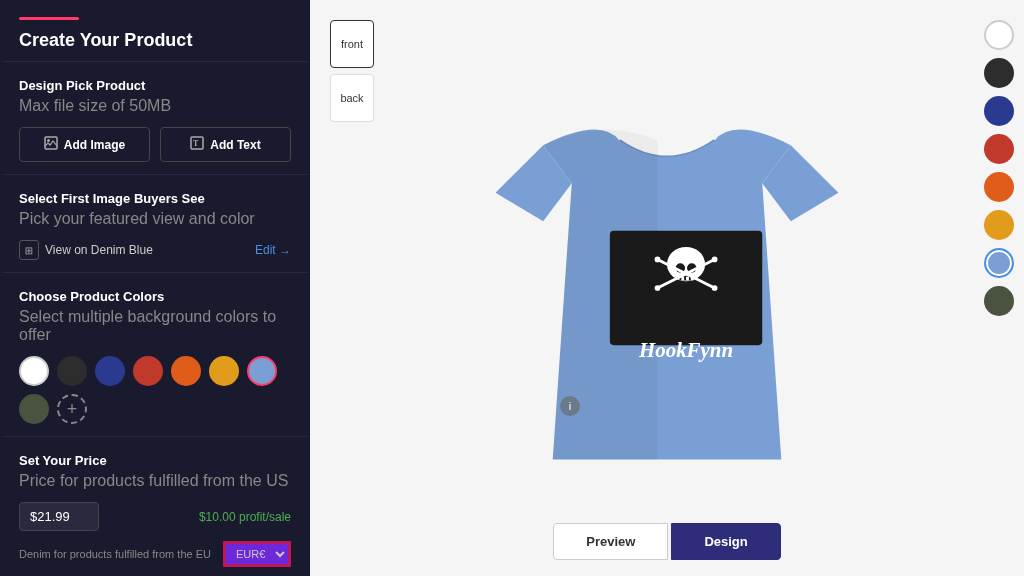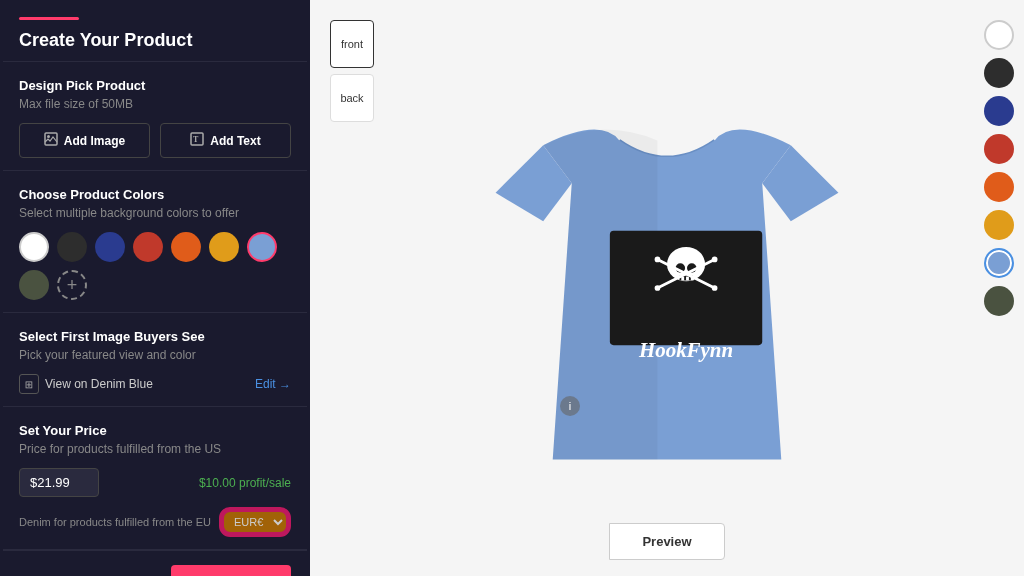--- a/index.html
+++ b/index.html
@@ -42,21 +42,21 @@
       padding: 16px 16px 12px;
       border-bottom: 1px solid #2a2a3e;
     }
     .section-title {
       font-size: 13px;
       font-weight: 700;
       color: #fff;
       margin-bottom: 4px;
     }
     .section-subtitle {
-      font-size: 12px;
+      font-size: 16px;
       color: #888;
       margin-bottom: 12px;
     }
 
     .button-row {
       display: flex;
       gap: 10px;
     }
     .btn-outline {
       flex: 1;
@@ -156,24 +156,24 @@
       display: flex;
       align-items: center;
       justify-content: space-between;
       margin-top: 10px;
     }
     .eu-label {
       font-size: 11px;
       color: #888;
     }
     .currency-select {
-      background: #a16207;
-      border: 5px solid #be185d;
+      background: #6d28d9;
+      border: 3px solid #be185d;
       color: #ccc;
-      border-radius: 11px;
+      border-radius: 1px;
       padding: 3px 6px;
       font-size: 11px;
       cursor: pointer;
     }
 
     .bottom-buttons {
       padding: 14px 16px;
       display: flex;
       align-items: center;
       justify-content: space-between;
@@ -333,48 +333,48 @@
             <rect x="1" y="1" width="12" height="12" rx="1" stroke="#aaa" stroke-width="1.5" fill="none"></rect>
             <text x="3" y="10" font-size="8" fill="#aaa" font-family="serif" font-weight="bold">T</text>
           </svg>
         </span>
         <span>Add Text</span>
       </button>
     </div>
   </div>
 
   <div class="panel-section">
+    <div class="section-title">Select First Image Buyers See</div>
+    <div class="section-subtitle">Pick your featured view and color</div>
+    <div class="featured-row">
+      <div class="featured-view">
+        <div class="featured-icon">⊞</div>
+        <span>View on Denim Blue</span>
+      </div>
+      <a class="edit-link">Edit →</a>
+    </div>
+  </div>
+
+  <div class="panel-section">
     <div class="section-title">Choose Product Colors</div>
     <div class="section-subtitle">Select multiple background colors to offer</div>
     <div class="color-row">
       <div class="color-swatch" style="background:#ffffff; border:2px solid #ccc;"></div>
       <div class="color-swatch" style="background:#2d2d2d;"></div>
       <div class="color-swatch" style="background:#2a3b8f;"></div>
       <div class="color-swatch" style="background:#c0392b;"></div>
       <div class="color-swatch" style="background:#e05c1a;"></div>
       <div class="color-swatch" style="background:#e09c1a;"></div>
       <div class="color-swatch active" style="background:#7a9fd4;"></div>
       <div class="color-swatch" style="background:#4a5240;"></div>
       <button class="color-add">+</button>
     </div>
   </div>
 
   <div class="panel-section">
-    <div class="section-title">Select First Image Buyers See</div>
-    <div class="section-subtitle">Pick your featured view and color</div>
-    <div class="featured-row">
-      <div class="featured-view">
-        <div class="featured-icon">⊞</div>
-        <span>View on Denim Blue</span>
-      </div>
-      <a class="edit-link">Edit →</a>
-    </div>
-  </div>
-
-  <div class="panel-section">
     <div class="section-title">Set Your Price</div>
     <div class="section-subtitle">Price for products fulfilled from the US</div>
     <div class="price-row">
       <input class="price-input" type="text" value="$21.99" style="">
       <span class="profit-text">$10.00 profit/sale</span>
     </div>
     <div class="eu-row">
       <span class="eu-label">Denim for products fulfilled from the EU</span>
       <select class="currency-select">
         <option>EUR€</option>
@@ -448,14 +448,15 @@
     <div class="palette-swatch" style="background:#2a3b8f;"></div>
     <div class="palette-swatch" style="background:#c0392b;"></div>
     <div class="palette-swatch" style="background:#e05c1a;"></div>
     <div class="palette-swatch" style="background:#e09c1a;"></div>
     <div class="palette-swatch selected" style="background:#7a9fd4; border:2px solid #4a90e2; box-shadow: 0 0 0 2px #fff inset;"></div>
     <div class="palette-swatch" style="background:#4a5240;"></div>
   </div>
 
   <div class="bottom-controls">
     <button class="ctrl-btn">Preview</button>
+    <button class="ctrl-btn active">Design</button>
   </div>
 </div>
 
 </body></html>

